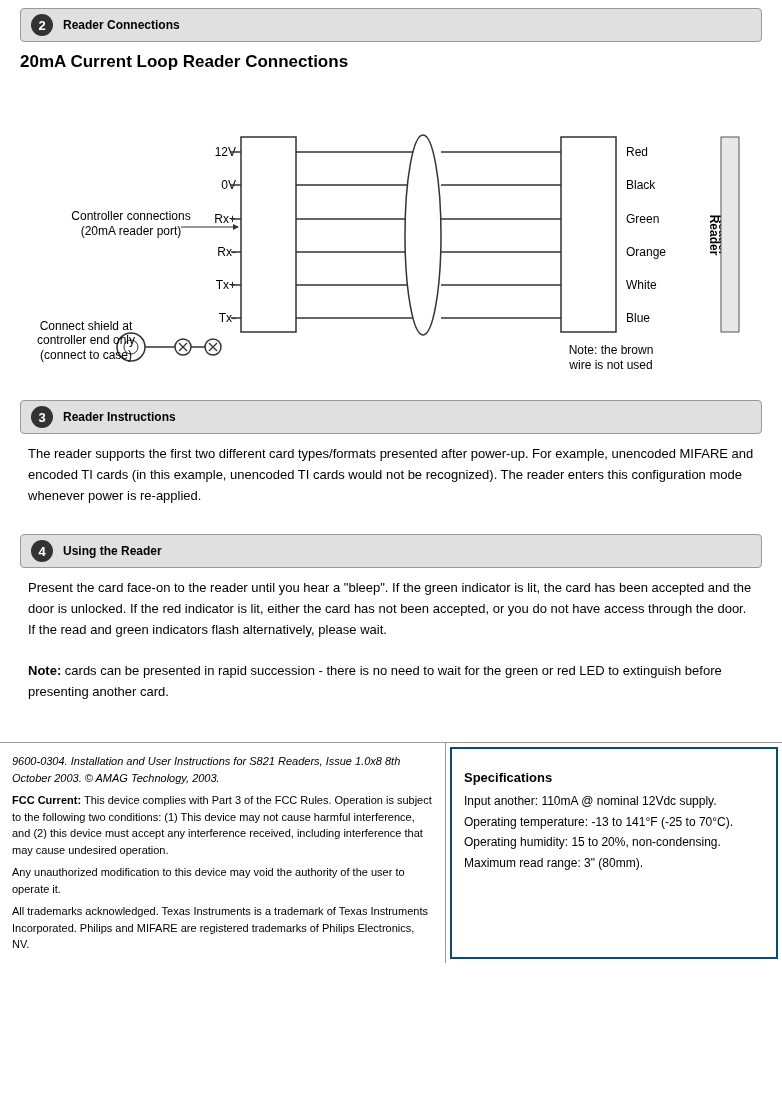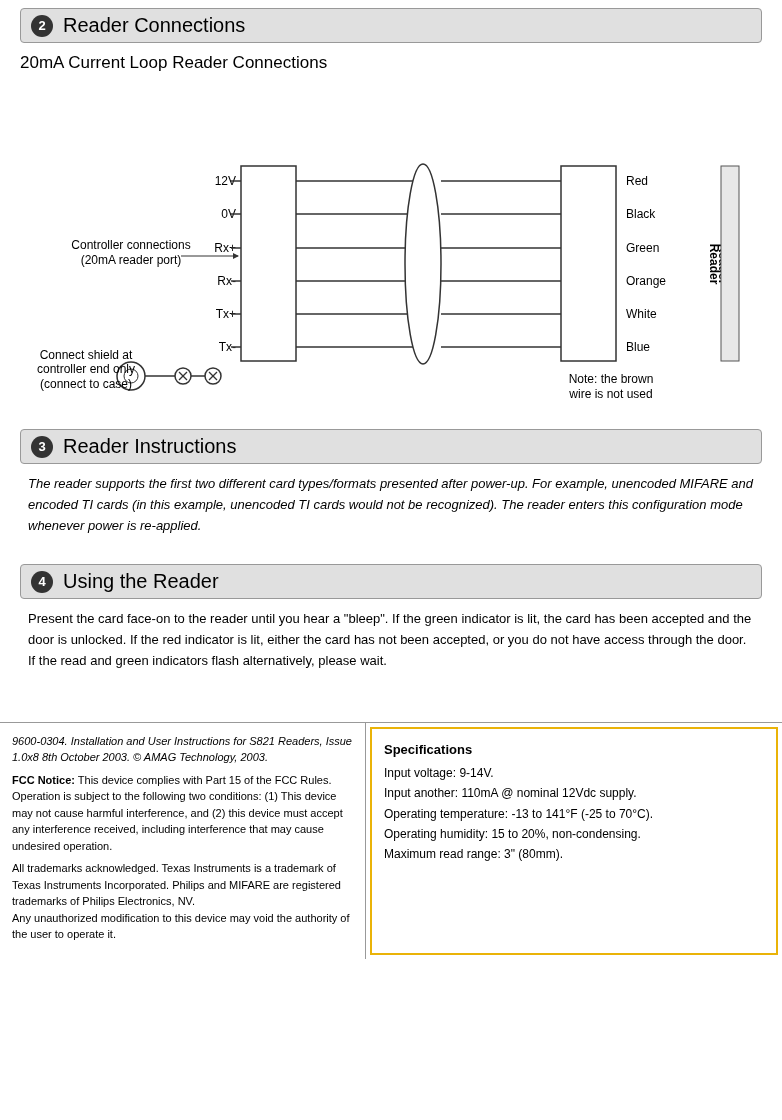--- a/index.html
+++ b/index.html
@@ -29,52 +29,51 @@
       height: 22px;
       display: flex;
       align-items: center;
       justify-content: center;
       font-weight: bold;
       font-size: 13px;
       margin-right: 10px;
       flex-shrink: 0;
     }
     .section-title {
-      font-weight: normal;
-      font-size: 20px;
+      font-weight: bold;
+      font-size: 12px;
     }
 
     
     .section2 {
       padding: 8px 10px 10px 10px;
     }
     .section2-subtitle {
       font-size: 17px;
-      font-weight: normal;
-      margin-bottom: 28px;
+      font-weight: bold;
+      margin-bottom: 0;
       margin-left: 10px;
     }
 
     
     .wiring-diagram {
       position: relative;
       width: 720px;
       height: 310px;
       margin: 0 auto;
     }
 
     
     .section3 {
       padding: 8px 10px 10px 10px;
     }
     .section3-body {
       margin: 10px 18px;
       font-size: 13px;
       line-height: 1.6;
-      font-style: italic;
     }
 
     
     .section4 {
       padding: 8px 10px 10px 10px;
     }
     .section4-body {
       margin: 10px 18px;
       font-size: 13px;
       line-height: 1.6;
@@ -90,25 +89,25 @@
       margin-top: 20px;
     }
     .footer-left {
       flex: 1;
       padding: 10px 12px;
       font-size: 11px;
       line-height: 1.5;
       border-right: 1px solid #999;
     }
     .footer-right {
-      width: 408px;
-      padding: 10px 12px;
+      width: 328px;
+      padding: 18px 12px;
       font-size: 12px;
       line-height: 1.7;
-      border: 2px solid #eab308;
+      border: 2px solid #0c4a6e;
       margin: 4px;
     }
     .footer-right-title {
       font-weight: bold;
       font-size: 13px;
       margin-bottom: 2px;
     }
 
     
     .wire-label {
@@ -240,35 +239,37 @@
   <div class="section3-body">The reader supports the first two different card types/formats presented after power-up. For example, unencoded MIFARE and encoded TI cards (in this example, unencoded TI cards would not be recognized). The reader enters this configuration mode whenever power is re-applied.</div>
 </div>
 
 <div class="section4">
   <div class="section-header">
     <div class="section-number">4</div>
     <span class="section-title">Using the Reader</span>
   </div>
   <div class="section4-body">
     <p style="margin-bottom:20px;">Present the card face-on to the reader until you hear a "bleep". If the green indicator is lit, the card has been accepted and the door is unlocked. If the red indicator is lit, either the card has not been accepted, or you do not have access through the door. If the read and green indicators flash alternatively, please wait.</p>
+    <p>
+      <span class="note-bold">Note:</span><span> cards can be presented in rapid succession - there is no need to wait for the green or red LED to extinguish before presenting another card.</span>
+    </p>
   </div>
 </div>
 
 <div class="footer">
   <div class="footer-left">
     <p style="margin-bottom:6px;font-style:italic;">9600-0304. Installation and User Instructions for S821 Readers, Issue 1.0x8 8th October 2003. © AMAG Technology, 2003.</p>
     <p style="margin-bottom:6px;">
-      <span class="note-bold">FCC Notice:</span><span> This device complies with Part 15 of the FCC Rules. Operation is subject to the following two conditions: (1) This device may not cause harmful interference, and (2) this device must accept any interference received, including interference that may cause undesired operation.</span>
+      <span class="note-bold">FCC Current:</span><span> This device complies with Part 3 of the FCC Rules. Operation is subject to the following two conditions: (1) This device may not cause harmful interference, and (2) this device must accept any interference received, including interference that may cause undesired operation.</span>
     </p>
+    <p style="margin-bottom:6px;">Any unauthorized modification to this device may void the authority of the user to operate it.</p>
     <p>All trademarks acknowledged. Texas Instruments is a trademark of Texas Instruments Incorporated. Philips and MIFARE are registered trademarks of Philips Electronics, NV.</p>
-    <p style="margin-bottom:6px;">Any unauthorized modification to this device may void the authority of the user to operate it.</p>
   </div>
   <div class="footer-right">
     <div class="footer-right-title">Specifications</div>
     <div id="spec-items">
-        <p>Input voltage: 9-14V.</p>
         <p>Input another: 110mA @ nominal 12Vdc supply.</p>
         <p>Operating temperature: -13 to 141°F (-25 to 70°C).</p>
         <p>Operating humidity: 15 to 20%, non-condensing.</p>
         <p>Maximum read range: 3" (80mm).</p>
       </div>
   </div>
 </div>
 
 </body></html>

